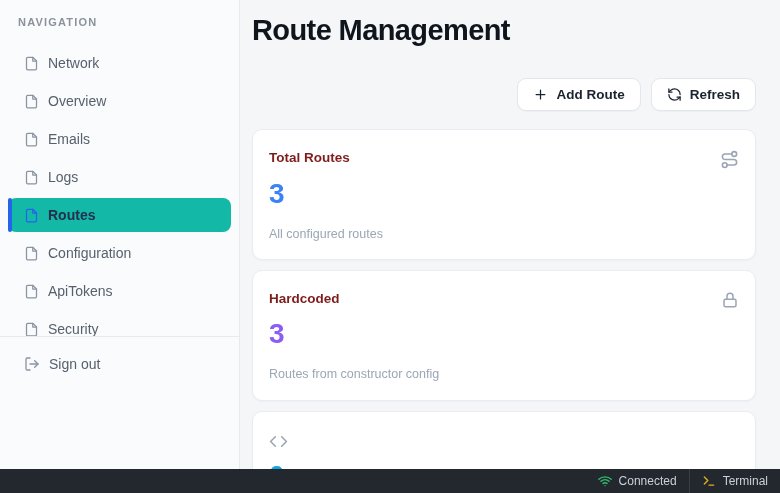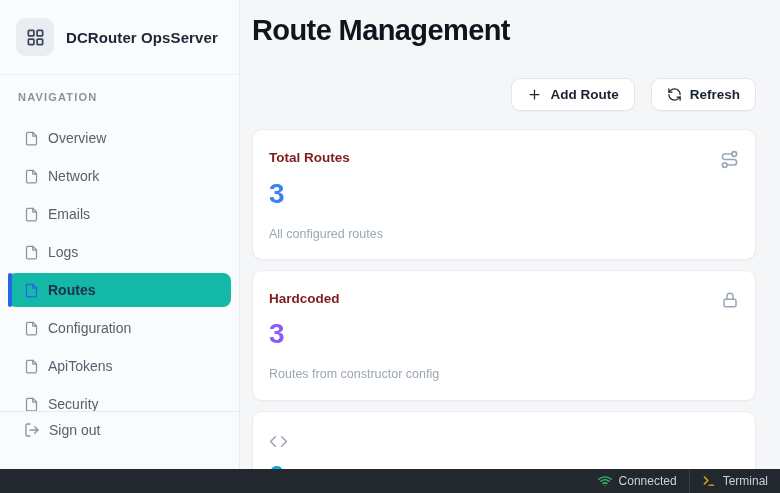--- a/index.html
+++ b/index.html
@@ -19,29 +19,29 @@
   .nav-label { font-size:11px; font-weight:bold; letter-spacing:1.2px; color:#8b929c;
                padding-left:10px; margin-bottom:18px; }
   .nav-item { position:relative; height:34px; margin-bottom:4px; display:flex; align-items:center;
               gap:9px; padding-left:16px; border-radius:8px; color:#57616e; font-size:14px; cursor:pointer; }
   .nav-item .ico { color:#8a94a1; display:flex; }
   .nav-item.active { background:#14b8a6; color:#22304e; font-weight:bold; }
   .nav-item.active .ico { color:#2563eb; }
   .active-bar { position:absolute; left:0; top:0; bottom:0; width:4px; border-radius:3px; background:#2563eb; }
 
   .side-footer { border-top:1px solid #e7eaee; padding:10px 8px 0 8px; flex:1; }
-  .signout { height:34px; display:flex; align-items:flex-start; gap:9px; padding-left:16px;
+  .signout { height:34px; display:flex; align-items:center; gap:9px; padding-left:16px;
              color:#57616e; font-size:14px; border-radius:8px; cursor:pointer; }
   .signout .ico { color:#8a94a1; display:flex; }
 
   
   .main { position:absolute; left:232px; top:0; width:540px; height:493px; padding:0 16px 0 20px; }
   .page-title { margin-top:12px; font-size:29px; line-height:36px; font-weight:bold;
                 letter-spacing:-.6px; color:#10151d; }
-  .toolbar { margin-top:30px; display:flex; justify-content:flex-end; gap:16px; }
+  .toolbar { margin-top:30px; display:flex; justify-content:flex-end; gap:10px; }
   .btn { height:33px; display:inline-flex; align-items:center; gap:8px; padding:0 15px;
          background:#ffffff; border:1px solid #e3e7ec; border-radius:9px; font-size:13.5px;
          font-weight:bold; color:#1a2330; cursor:pointer; box-shadow:0 1px 1px rgba(16,24,40,.03);
          font-family:"Liberation Sans",sans-serif; }
   .btn .ico { display:flex; color:#1a2330; }
 
   .cards { margin-top:18px; }
   .card { height:131px; background:#ffffff; border:1px solid #e9ecf0; border-radius:10px;
           padding:18px 16px 0 16px; margin-bottom:10px; box-shadow:0 1px 2px rgba(16,24,40,.03); }
   .card-head { display:flex; justify-content:space-between; align-items:flex-start; }
@@ -57,52 +57,41 @@
   .status-seg.terminal { border-left:1px solid #3a4048; cursor:pointer; }
   .ico-wifi { color:#2ebd6b; display:flex; }
   .ico-term { color:#d9b01c; display:flex; }
 </style>
 </head>
 <body>
 
 <div class="screen">
 
   <aside class="sidebar">
-    <div class="side-header">
-      <div class="logo-box">
-        <svg width="19" height="19" viewBox="0 0 24 24" fill="none" stroke="currentColor" stroke-width="2.2" stroke-linecap="round" stroke-linejoin="round">
-          <rect x="3" y="3" width="7" height="7" rx="1"></rect>
-            <rect x="14" y="3" width="7" height="7" rx="1"></rect>
-          <rect x="3" y="14" width="7" height="7" rx="1"></rect>
-            <rect x="14" y="14" width="7" height="7" rx="1"></rect>
-        </svg>
-      </div>
-      <div class="brand">DCRouter OpsServer</div>
-    </div>
 
     <nav class="nav">
       <div class="nav-label">NAVIGATION</div>
 
       <div class="nav-item">
         <span class="ico">
             <svg width="15" height="15" viewBox="0 0 24 24" fill="none" stroke="currentColor" stroke-width="2" stroke-linecap="round" stroke-linejoin="round">
               <path d="M14 2H6a2 2 0 0 0-2 2v16a2 2 0 0 0 2 2h12a2 2 0 0 0 2-2V8z"></path>
               <path d="M14 2v6h6"></path>
             </svg>
           </span>
+        <span>Network</span>
+      </div>
+      <div class="nav-item">
+        <span class="ico">
+            <svg width="15" height="15" viewBox="0 0 24 24" fill="none" stroke="currentColor" stroke-width="2" stroke-linecap="round" stroke-linejoin="round">
+              <path d="M14 2H6a2 2 0 0 0-2 2v16a2 2 0 0 0 2 2h12a2 2 0 0 0 2-2V8z"></path>
+              <path d="M14 2v6h6"></path>
+            </svg>
+          </span>
         <span>Overview</span>
-      </div>
-      <div class="nav-item">
-        <span class="ico">
-            <svg width="15" height="15" viewBox="0 0 24 24" fill="none" stroke="currentColor" stroke-width="2" stroke-linecap="round" stroke-linejoin="round">
-              <path d="M14 2H6a2 2 0 0 0-2 2v16a2 2 0 0 0 2 2h12a2 2 0 0 0 2-2V8z"></path>
-              <path d="M14 2v6h6"></path>
-            </svg>
-          </span>
-        <span>Network</span>
       </div>
       <div class="nav-item">
         <span class="ico">
             <svg width="15" height="15" viewBox="0 0 24 24" fill="none" stroke="currentColor" stroke-width="2" stroke-linecap="round" stroke-linejoin="round">
               <path d="M14 2H6a2 2 0 0 0-2 2v16a2 2 0 0 0 2 2h12a2 2 0 0 0 2-2V8z"></path>
               <path d="M14 2v6h6"></path>
             </svg>
           </span>
         <span>Emails</span>
       </div>

